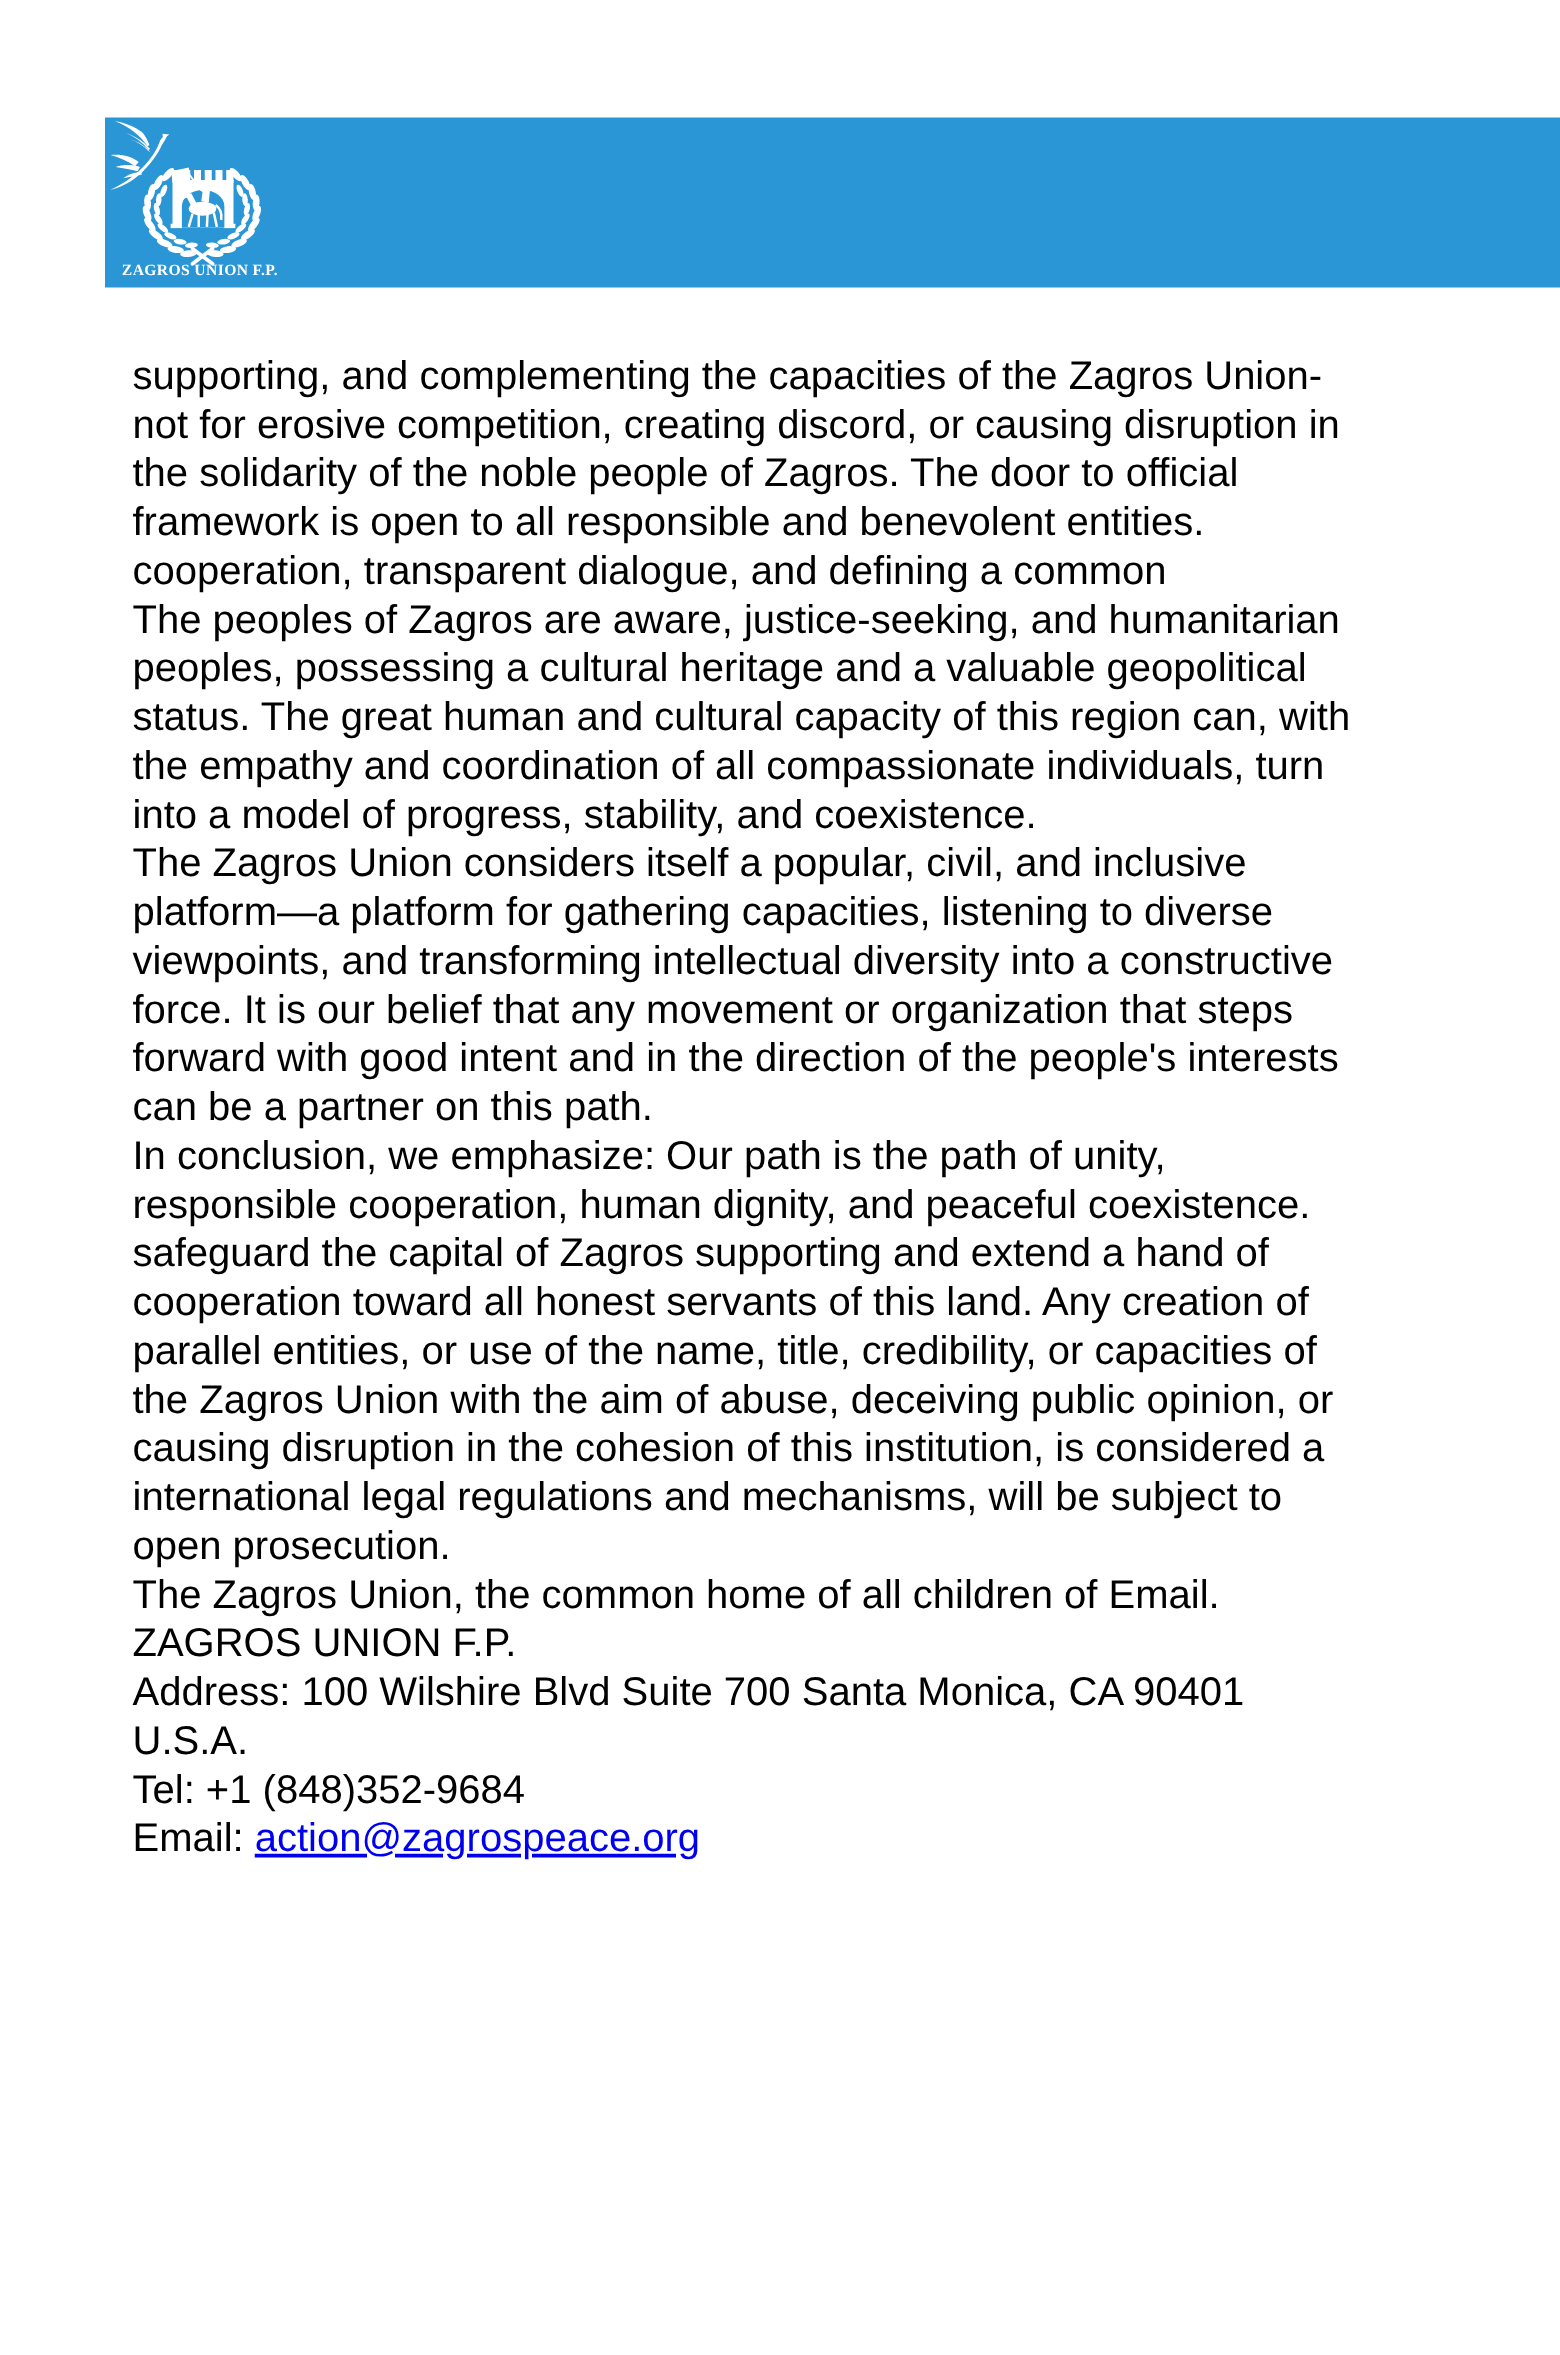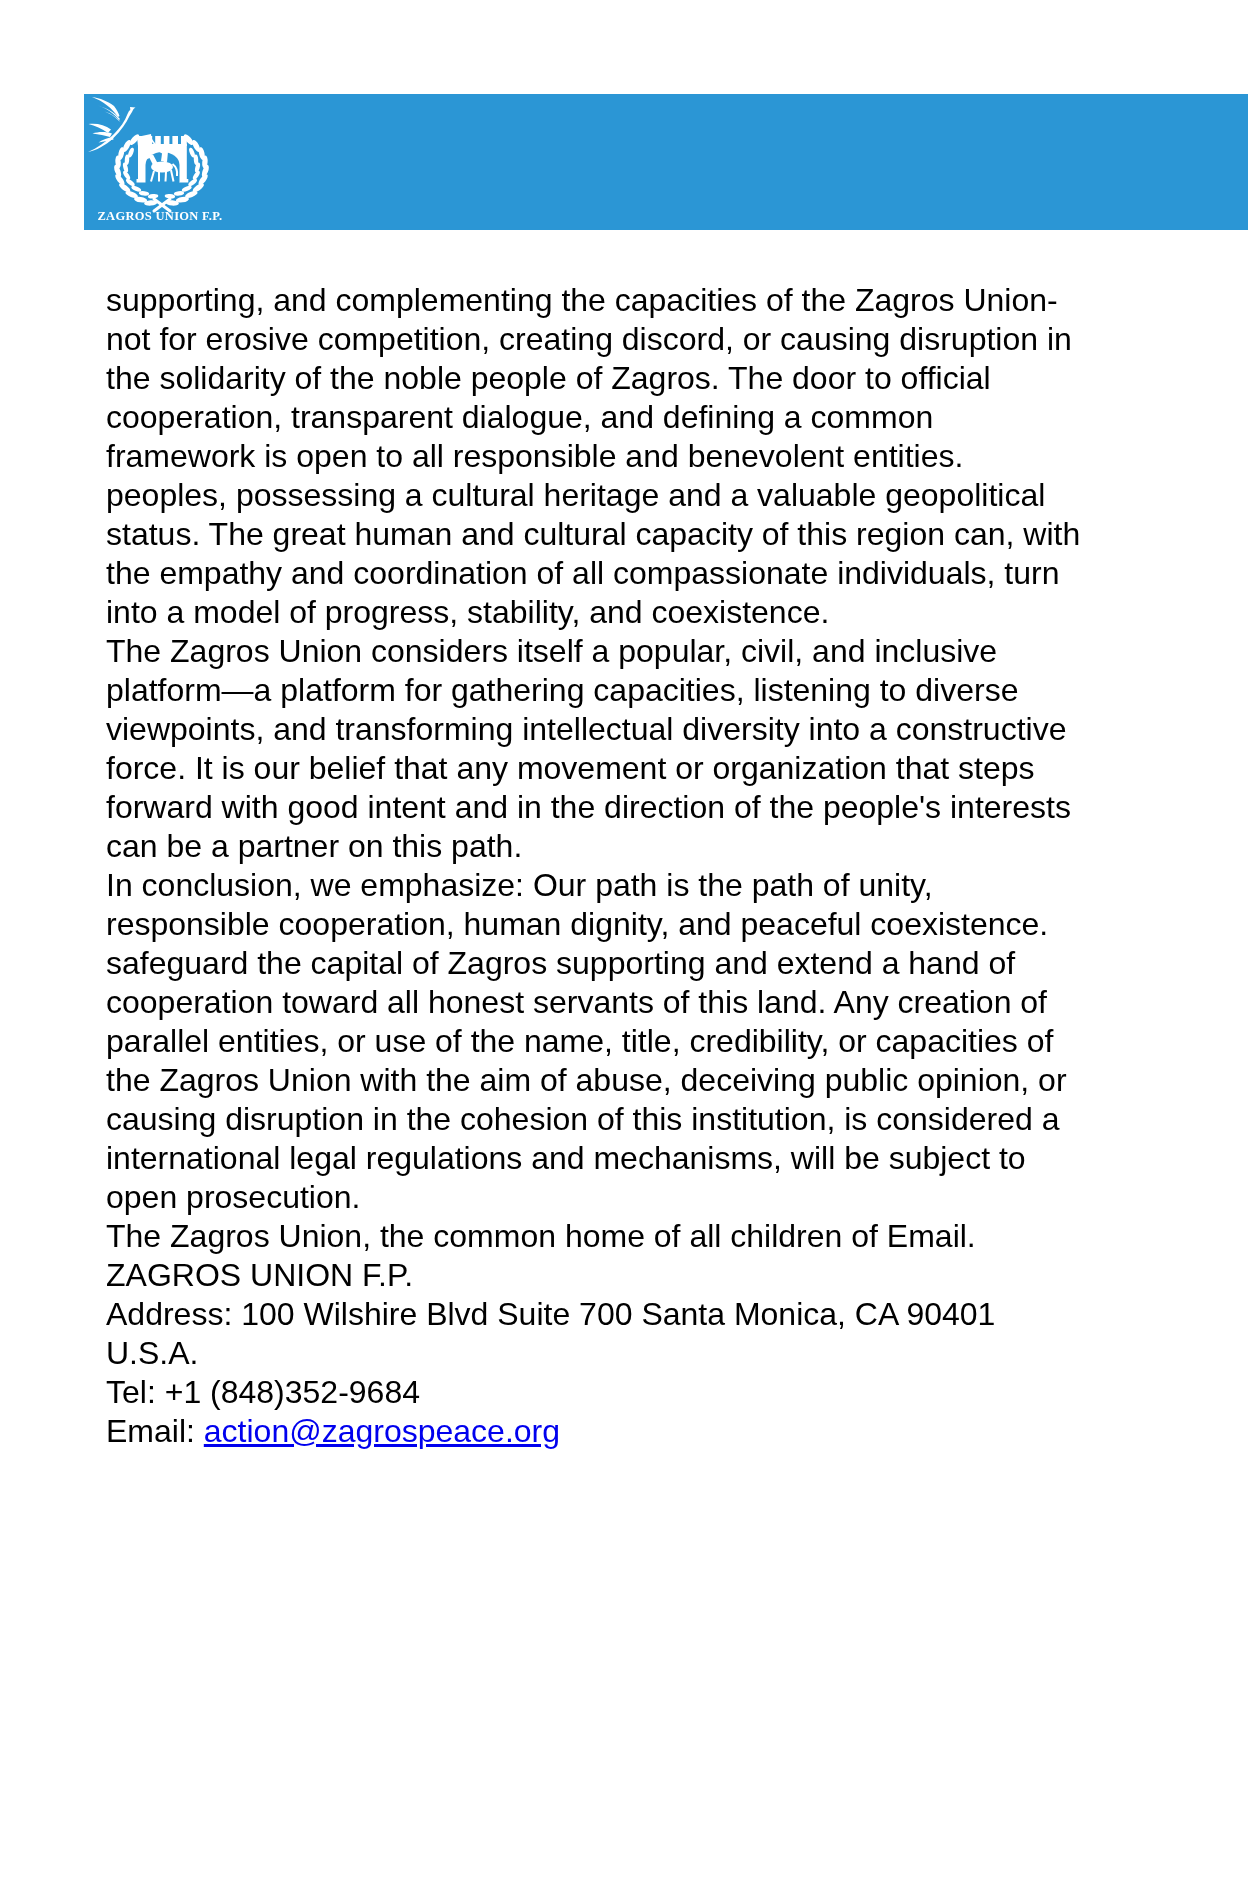--- a/index.html
+++ b/index.html
@@ -151,22 +151,23 @@
     </g>
   </svg>
 
   <div class="logo-caption">ZAGROS UNION F.P.</div>
 </div>
 
 <div class="textblock">
   <div class="ln">supporting, and complementing the capacities of the Zagros Union-</div>
   <div class="ln">not for erosive competition, creating discord, or causing disruption in</div>
   <div class="ln">the solidarity of the noble people of Zagros. The door to official</div>
+  <div class="ln">framework is open to all responsible and benevolent entities.</div>
   <div class="ln">cooperation, transparent dialogue, and defining a common</div>
-  <div class="ln">framework is open to all responsible and benevolent entities.</div>
+  <div class="ln">The peoples of Zagros are aware, justice-seeking, and humanitarian</div>
   <div class="ln">peoples, possessing a cultural heritage and a valuable geopolitical</div>
   <div class="ln">status. The great human and cultural capacity of this region can, with</div>
   <div class="ln">the empathy and coordination of all compassionate individuals, turn</div>
   <div class="ln">into a model of progress, stability, and coexistence.</div>
   <div class="ln">The Zagros Union considers itself a popular, civil, and inclusive</div>
   <div class="ln">platform—a platform for gathering capacities, listening to diverse</div>
   <div class="ln">viewpoints, and transforming intellectual diversity into a constructive</div>
   <div class="ln">force. It is our belief that any movement or organization that steps</div>
   <div class="ln">forward with good intent and in the direction of the people's interests</div>
   <div class="ln">can be a partner on this path.</div>

